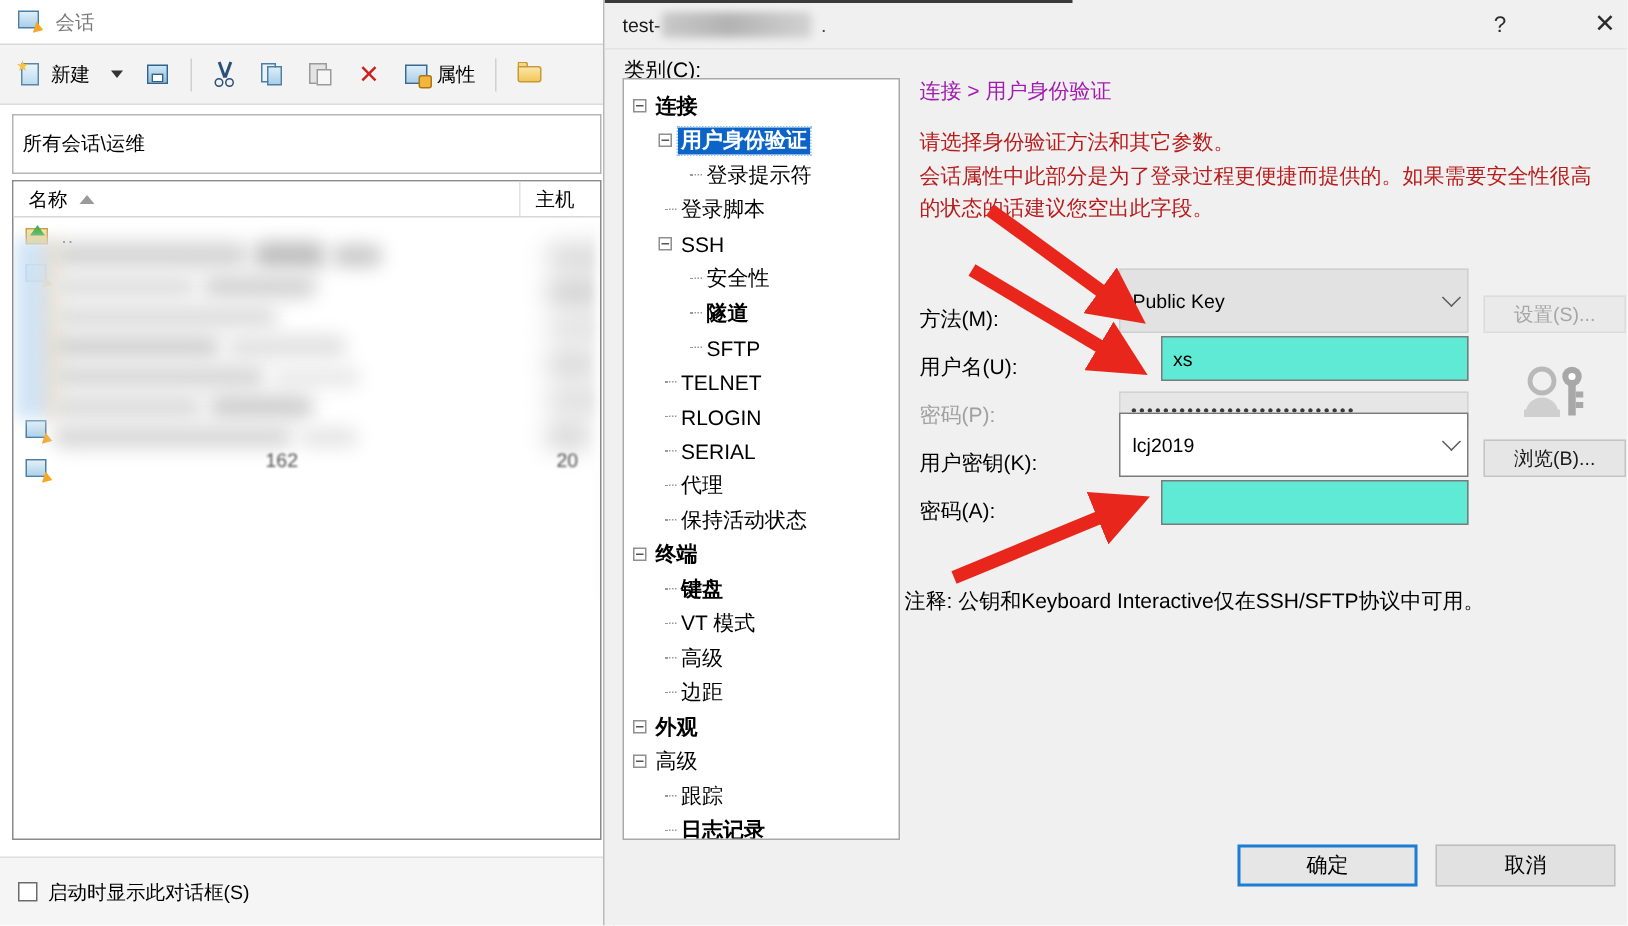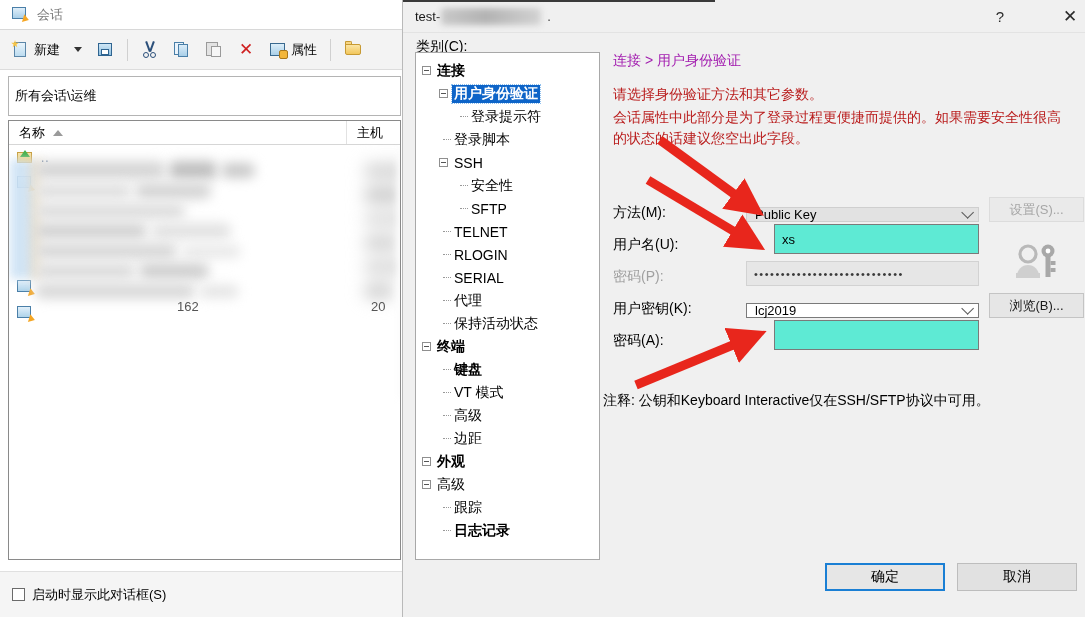--- a/index.html
+++ b/index.html
@@ -250,21 +250,21 @@
   #breadcrumb-title { font-size: 14px; color:#a21caf; margin-bottom: 14px; }
   .desc { font-size: 14px; line-height: 21px; color:#b91c1c; }
   #desc2 { margin-top: 2px; }
 
   #form { position: absolute; left: 210px; top: 190px; width: 470px; }
   .frow { display: flex; align-items: flex-end; height: 32px; margin-bottom: 0px; }
   .flabel { width: 133px; font-size: 14px; flex: none; }
   .flabel.disabled { color: #a0a0a0; }
   .fctl { width: 233px; flex: none; position: relative; }
   .sel-box {
-    height: 15px; background: #e2e2e2; border: 1px solid #cfcfcf;
+    height: 43px; background: #e2e2e2; border: 1px solid #cfcfcf;
     display:flex; align-items:center; padding: 0 8px; font-size: 13px;
     justify-content: space-between;
   }
   .chev {
     width: 9px; height: 9px; border-right: 1.6px solid #5a5a5a; border-bottom: 1.6px solid #5a5a5a;
     transform: rotate(45deg) translateY(-3px); flex:none;
   }
   .txt-box {
     height: 30px; background: #5eead4; border: 1px solid #7a7a7a;
     display:flex; align-items:center; padding: 0 7px; font-size: 13px; margin-left: 28px;
@@ -494,20 +494,24 @@
             <span class="tlabel">登录脚本</span>
           </div>
           <div class="tnode ind2">
             <span class="expander"></span>
             <span class="tlabel">SSH</span>
           </div>
           <div class="tnode ind3">
             <span class="lead"></span>
             <span class="tlabel">安全性</span>
           </div>
+          <div class="tnode ind3 bold">
+            <span class="lead"></span>
+            <span class="tlabel">隧道</span>
+          </div>
           <div class="tnode ind3">
             <span class="lead"></span>
             <span class="tlabel">SFTP</span>
           </div>
           <div class="tnode ind2">
             <span class="lead"></span>
             <span class="tlabel">TELNET</span>
           </div>
           <div class="tnode ind2">
             <span class="lead"></span>

